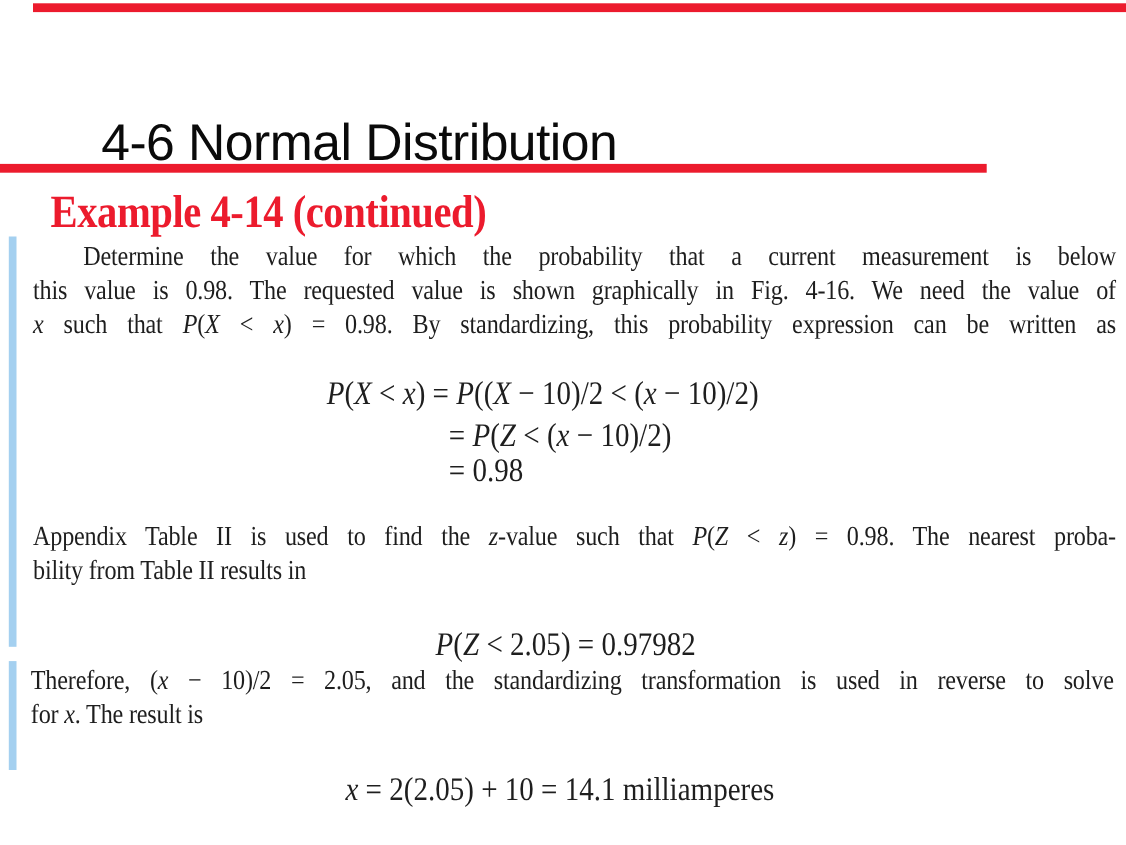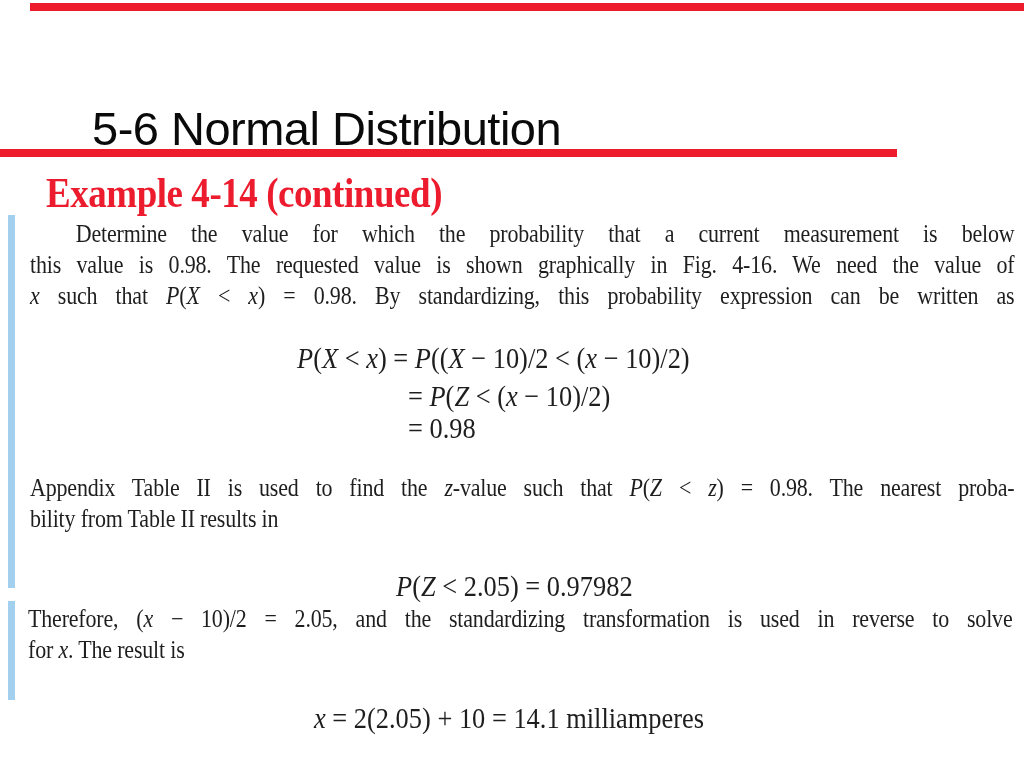--- a/index.html
+++ b/index.html
@@ -51,21 +51,21 @@
   .eq3l1{left:314px;top:703px;}
   .it{font-style:italic;}
 </style>
 </head>
 <body>
 
 <div class="slide">
 
   <div class="top-bar"></div>
 
-  <h1 class="title">5-6 Normal Distribution</h1>
+  <h1 class="title">4-6 Normal Distribution</h1>
 
   <div class="title-rule"></div>
 
   <h2 class="example-heading">Example 4-14 (continued)</h2>
 
   <div class="accent-bar bar1"></div>
   <div class="accent-bar bar2"></div>
 
   <div class="para para1">
     <div class="pline just indent"><span>Determine the value for which the probability that a current measurement is below</span></div>

